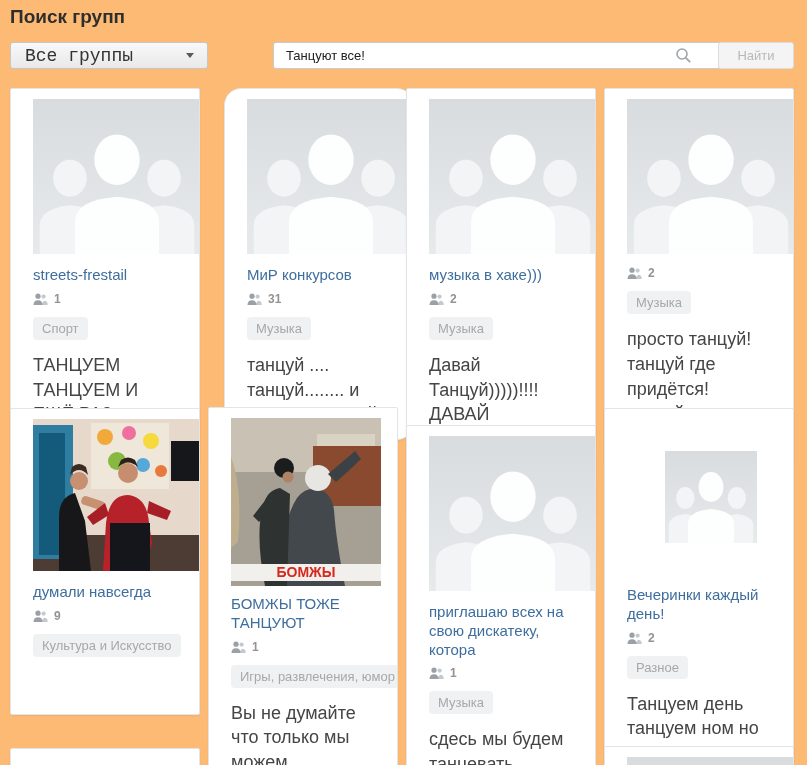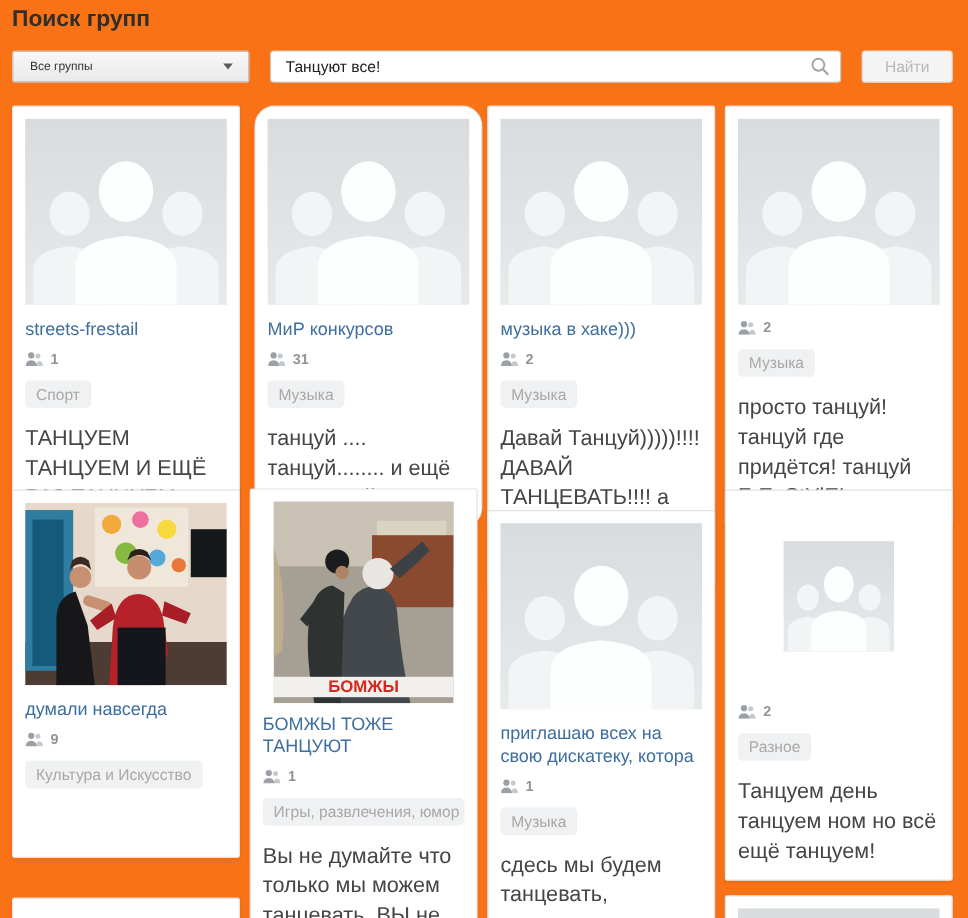--- a/index.html
+++ b/index.html
@@ -1,50 +1,50 @@
 <!DOCTYPE html>
 <html><head>
 <meta charset="utf-8">
 <style>
   html,body{margin:0;padding:0;background:#fff;}
   #screen{
-    position:relative;width:807px;height:765px;overflow:hidden;background:#f97316;
+    position:relative;width:807px;height:765px;overflow:hidden;background:#fdba74;
     font-family:"Liberation Sans","DejaVu Sans",sans-serif;
   }
   .page-title{position:absolute;left:10px;top:6px;font-size:19px;font-weight:bold;color:#2e2e2e;}
   
   .filter-select{
     position:absolute;left:10px;top:42px;width:198px;height:27px;box-sizing:border-box;
     border:1px solid #c6c6c6;border-radius:3px;background:linear-gradient(#f8f8f8,#e9e9e9);
     display:flex;align-items:center;cursor:pointer;
   }
-  .filter-select .lbl{font-size:10px;color:#333;padding-left:14px;flex:1;}
+  .filter-select .lbl{font-size:18px;color:#333;padding-left:14px;flex:1;font-family:Liberation Mono, monospace;}
   .caret{width:0;height:0;border-left:4px solid transparent;border-right:4px solid transparent;
     border-top:5px solid #5a5a5a;margin-right:13px;}
   .search-box{
     position:absolute;left:225px;top:42px;width:476px;height:27px;box-sizing:border-box;
   }
   .search-box input{
     width:100%;height:100%;box-sizing:border-box;border:1px solid #c9c9c9;border-radius:3px;
-    padding:0 34px 0 12px;font-size:13px;color:#222;font-family:inherit;outline:none;
+    padding:0 34px 0 12px;font-size:13px;color:#222;font-family:inherit;outline:none;margin-left:48px;
   }
   .search-box .mag{position:absolute;right:9px;top:5px;cursor:pointer;}
   .find-btn{
     position:absolute;left:718px;top:42px;width:76px;height:27px;box-sizing:border-box;
     border:1px solid #dcdcdc;border-radius:3px;background:#f4f4f4;color:#b8b8b8;
     font-size:13px;font-family:inherit;cursor:default;
   }
   
   .card{
     position:absolute;width:190px;box-sizing:border-box;background:#fff;
     border:1px solid #e2e4e7;border-radius:2px;box-shadow:0 1px 2px rgba(0,0,0,.06);
-    padding:10px 10px 12px;overflow:hidden;
+    padding:10px 22px 12px;overflow:hidden;
   }
   .c0{left:10px;top:88px;min-height:300px;}
-  .c1{left:212px;top:88px;min-height:297px;border-radius:17px;}
+  .c1{left:224px;top:88px;min-height:297px;border-radius:17px;}
   .c2{left:406px;top:88px;min-height:317px;}
   .c3{left:604px;top:88px;min-height:300px;}
   .c4{left:10px;top:408px;min-height:307px;}
   .c5{left:208px;top:407px;min-height:358px;}
   .c6{left:406px;top:425px;min-height:323px;}
   .c7{left:604px;top:408px;min-height:317px;}
   .c8{left:10px;top:748px;height:90px;}
   .c9{left:604px;top:746px;height:90px;}
   .avatar-wrap{width:168px;height:155px;margin-bottom:12px;cursor:pointer;}
   .avatar-ph{background:linear-gradient(#d8dcdf,#e7eaeb);}
@@ -290,20 +290,21 @@
         <svg viewBox="0 0 100 92" preserveAspectRatio="none" style="display:block;width:100%;height:100%;">
           <ellipse cx="22" cy="47" rx="10" ry="11" fill="#f2f4f5"></ellipse>
           <path d="M4 92 v-17 q0-10 18-12 q18 2 18 12 v17 z" fill="#f2f4f5"></path>
           <ellipse cx="78" cy="47" rx="10" ry="11" fill="#f2f4f5"></ellipse>
           <path d="M60 92 v-17 q0-10 18-12 q18 2 18 12 v17 z" fill="#f2f4f5"></path>
           <ellipse cx="50" cy="36" rx="13.5" ry="15" fill="#fdfefe"></ellipse>
           <path d="M25 92 v-19 q0-13 25-15 q25 2 25 15 v19 z" fill="#fdfefe"></path>
         </svg>
       </div>
     </div>
+    <a class="g-name">Вечеринки каждый день!</a>
     <div class="g-members">
       <svg width="15" height="12" viewBox="0 0 15 12">
         <circle cx="10.6" cy="3.6" r="2.1" fill="#c4c9cd"></circle>
           <path d="M8.9 12 q.2-3.8 3-4.2 q2.8.4 2.8 4.2z" fill="#c4c9cd"></path>
         <circle cx="5" cy="3.2" r="2.6" fill="#9aa0a6"></circle>
           <path d="M.5 12 q0-4.5 4.5-4.7 q4.5.2 4.5 4.7z" fill="#9aa0a6"></path>
       </svg>
       <span class="cnt">2</span>
     </div>
     <div><span class="g-cat">Разное</span></div>

